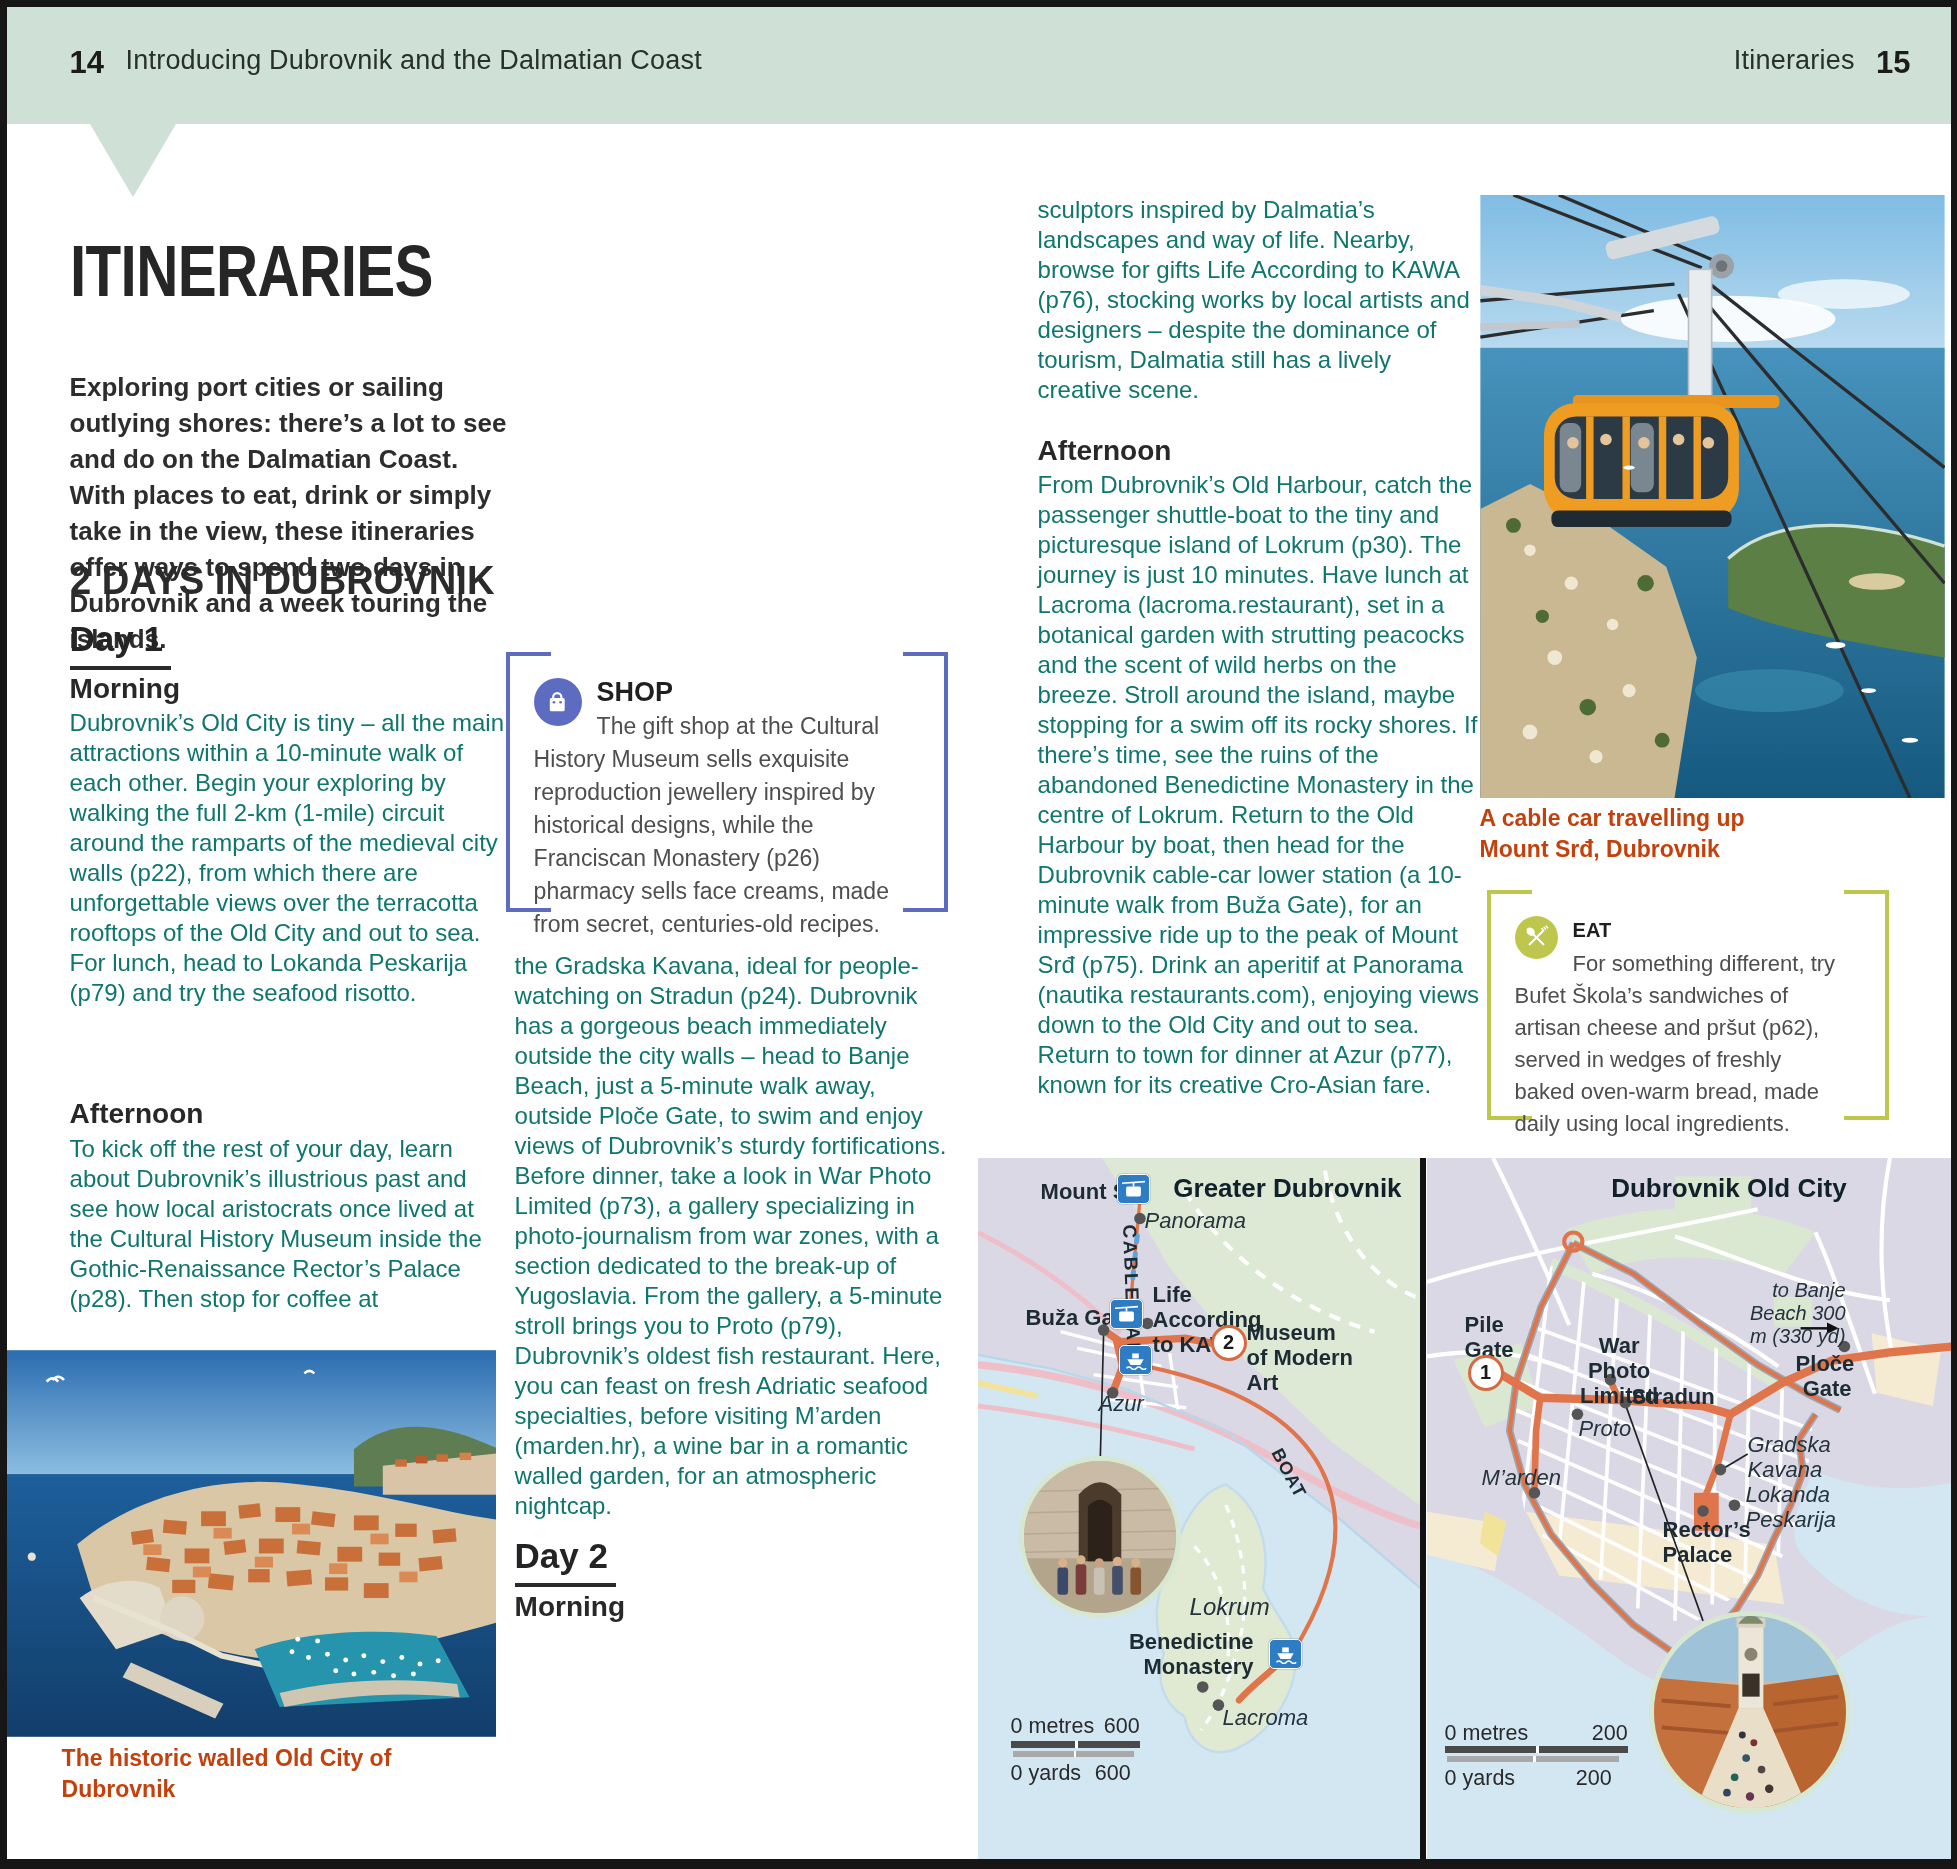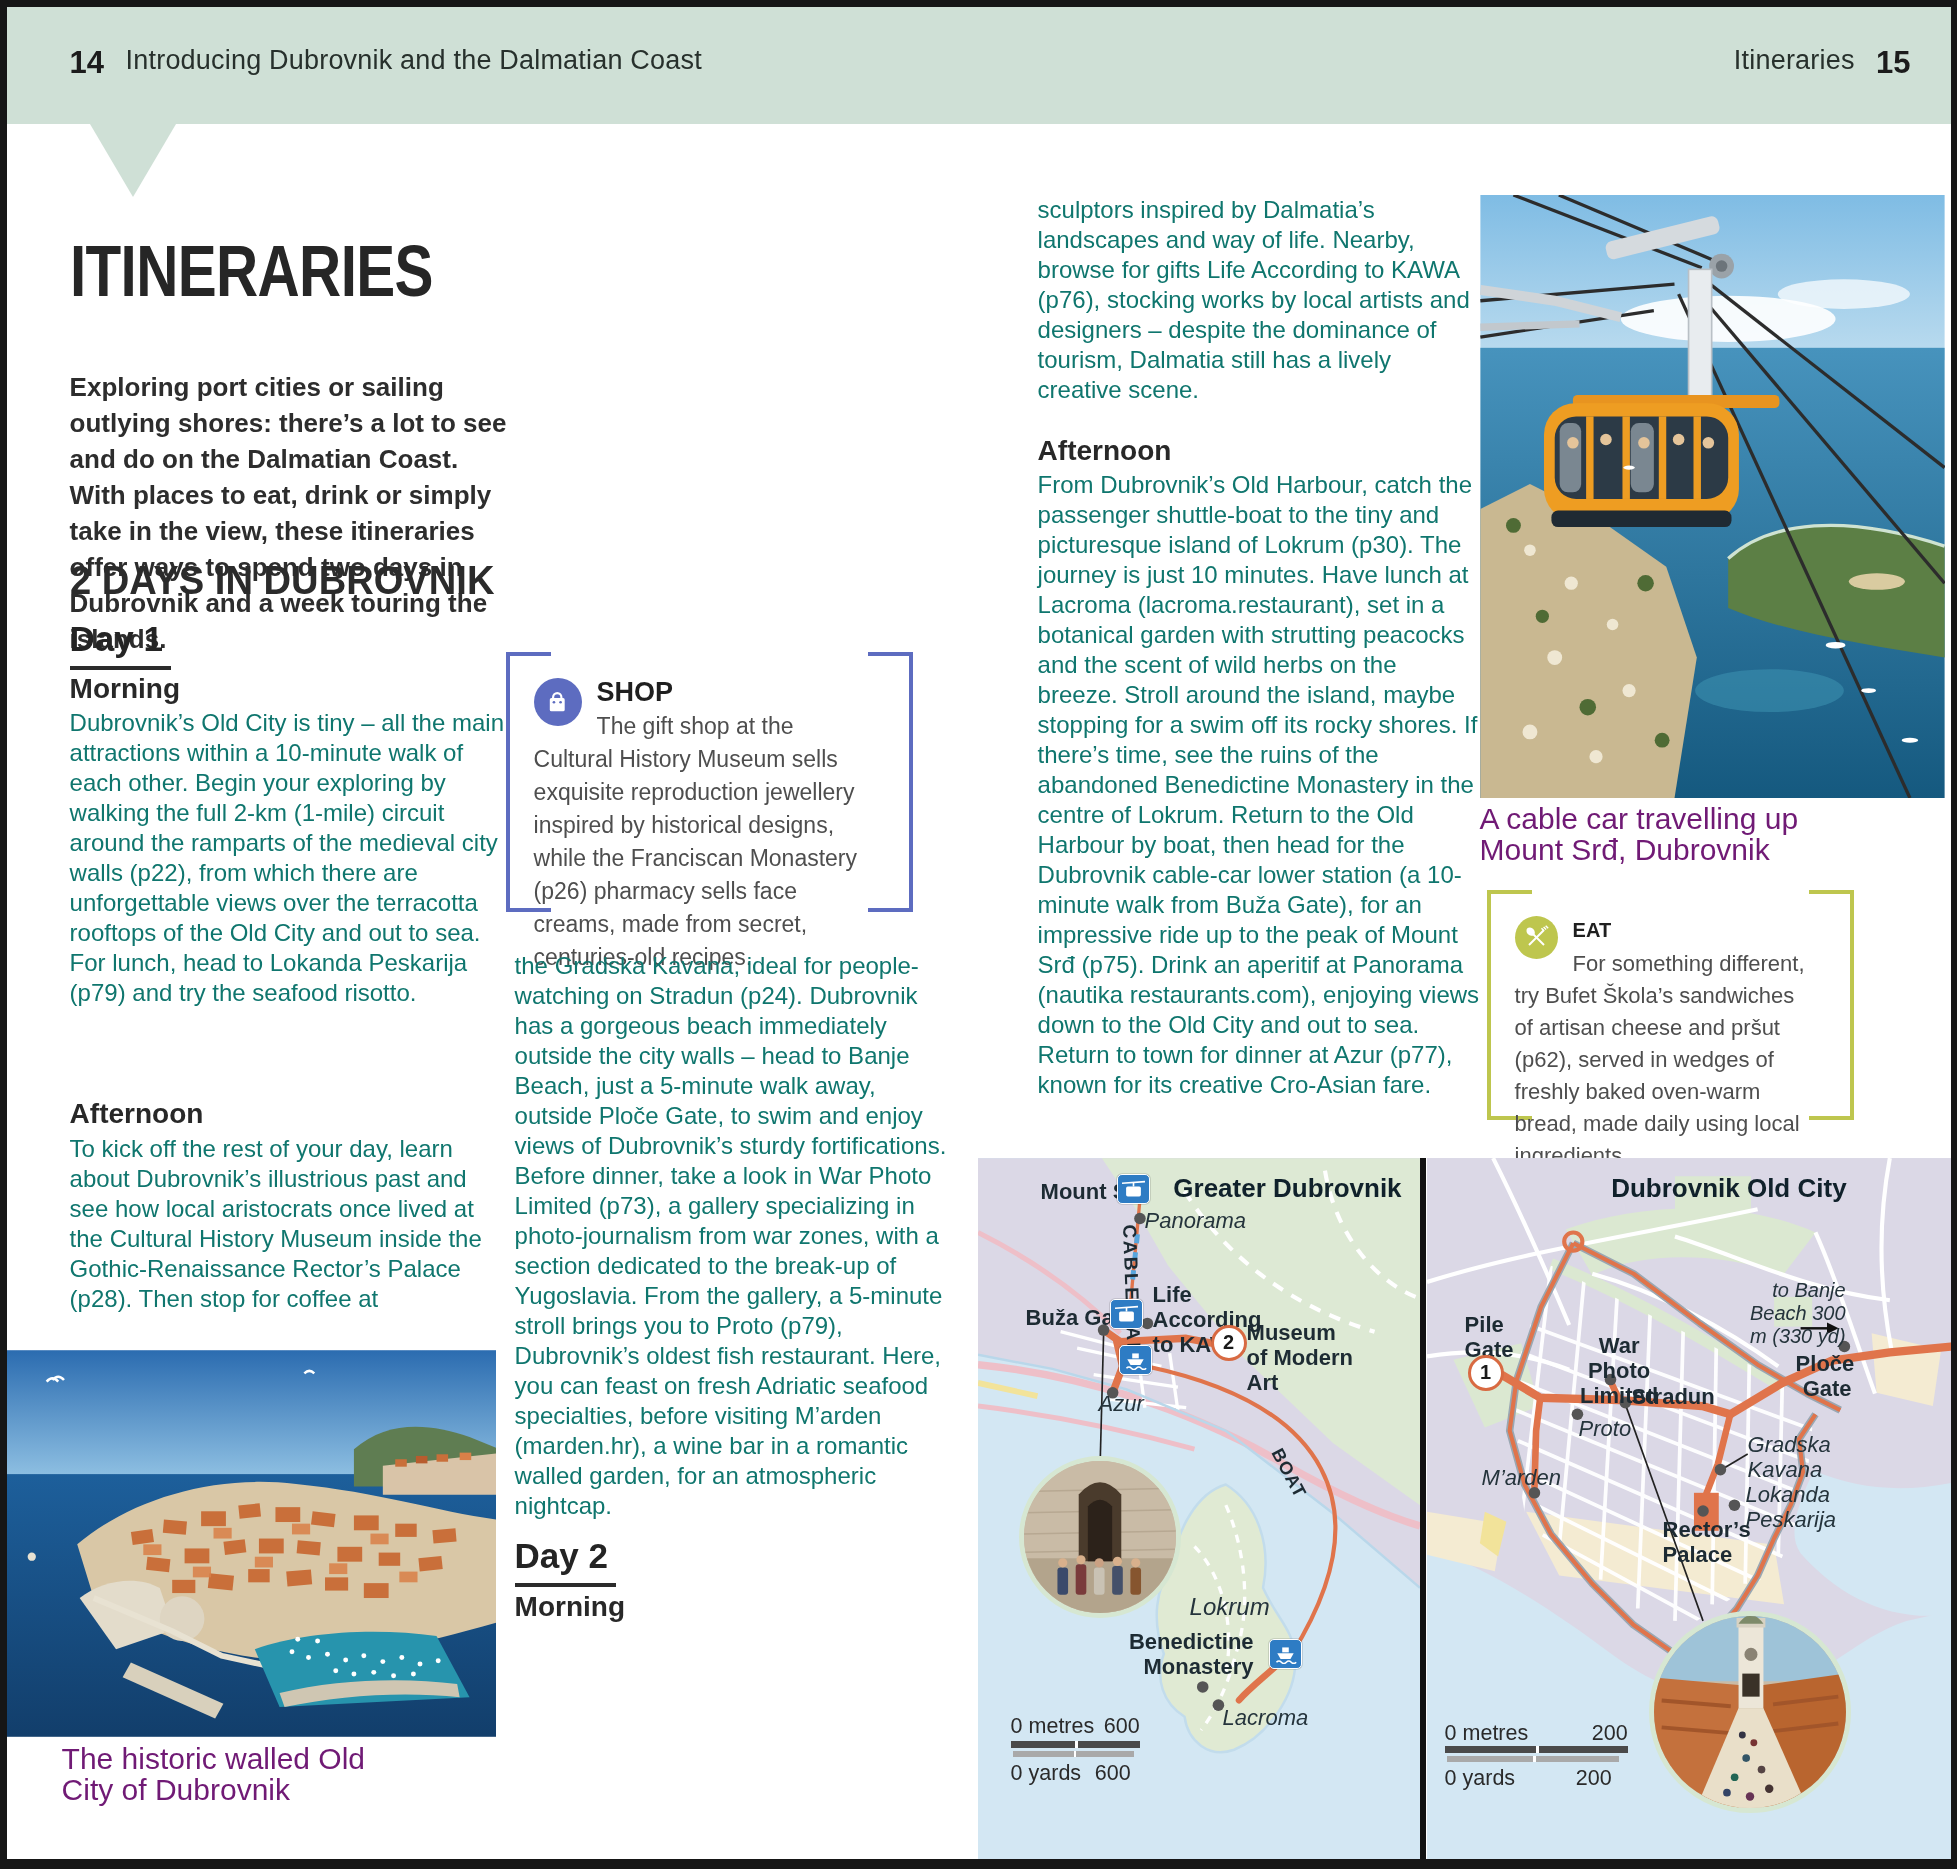--- a/index.html
+++ b/index.html
@@ -17,30 +17,30 @@
 
   
   .h1{position:absolute;left:63px;top:222px;font-size:73px;font-weight:900;letter-spacing:-0.8px;color:#262626;transform:scaleX(.8);transform-origin:left top;white-space:nowrap;}
   .intro{position:absolute;left:63px;top:362px;width:441px;font-size:26px;line-height:36px;font-weight:700;color:#2d2d2d;}
   .h2{position:absolute;left:63px;top:550px;font-size:41px;font-weight:800;color:#2b2b2b;transform:scaleX(.93);transform-origin:left top;white-space:nowrap;}
   .dayhead{position:absolute;font-size:35px;font-weight:800;color:#242424;border-bottom:4.1px solid #2b2b2b;padding:0 8.3px 7.4px 0;}
   .h3{position:absolute;font-size:28px;font-weight:800;color:#282828;}
   .body-p{position:absolute;font-size:24px;line-height:30px;color:#0f766e;}
 
   
-  .callout{position:absolute;}
+  .callout{position:absolute;padding-left:35px;}
   .br{position:absolute;top:0;bottom:0;width:41px;}
   .br-l{left:0;border-left:4.1px solid var(--acc);border-top:4.1px solid var(--acc);border-bottom:4.1px solid var(--acc);}
   .br-r{right:0;border-right:4.1px solid var(--acc);border-top:4.1px solid var(--acc);border-bottom:4.1px solid var(--acc);}
   .co-content{position:absolute;left:28px;right:43px;top:23px;font-size:23px;line-height:33px;color:#4e4e4e;}
   .co-icon{float:left;width:48px;height:48px;margin:3.3px 15px 8.3px 0;border-radius:50%;background:var(--acc);display:flex;align-items:center;justify-content:center;}
   .co-title{font-size:27px;font-weight:800;color:#1f1f1f;line-height:35px;}
 
   
-  .cap{position:absolute;font-size:30px;line-height:31px;font-weight:400;color:#701a75;}
+  .cap{position:absolute;font-size:23px;line-height:31px;font-weight:700;color:#c2410c;}
 
   
   .photo{position:absolute;overflow:hidden;}
   .photo svg{display:block;}
 
   
   .map{position:absolute;top:1151px;height:701px;overflow:hidden;background:#d3e7f3;}
   .map-l{left:971px;width:442px;}
   .map-r{left:1420px;width:524px;}
   .mapdiv{position:absolute;left:1413px;top:1151px;width:6.6px;height:701px;background:#121212;}

